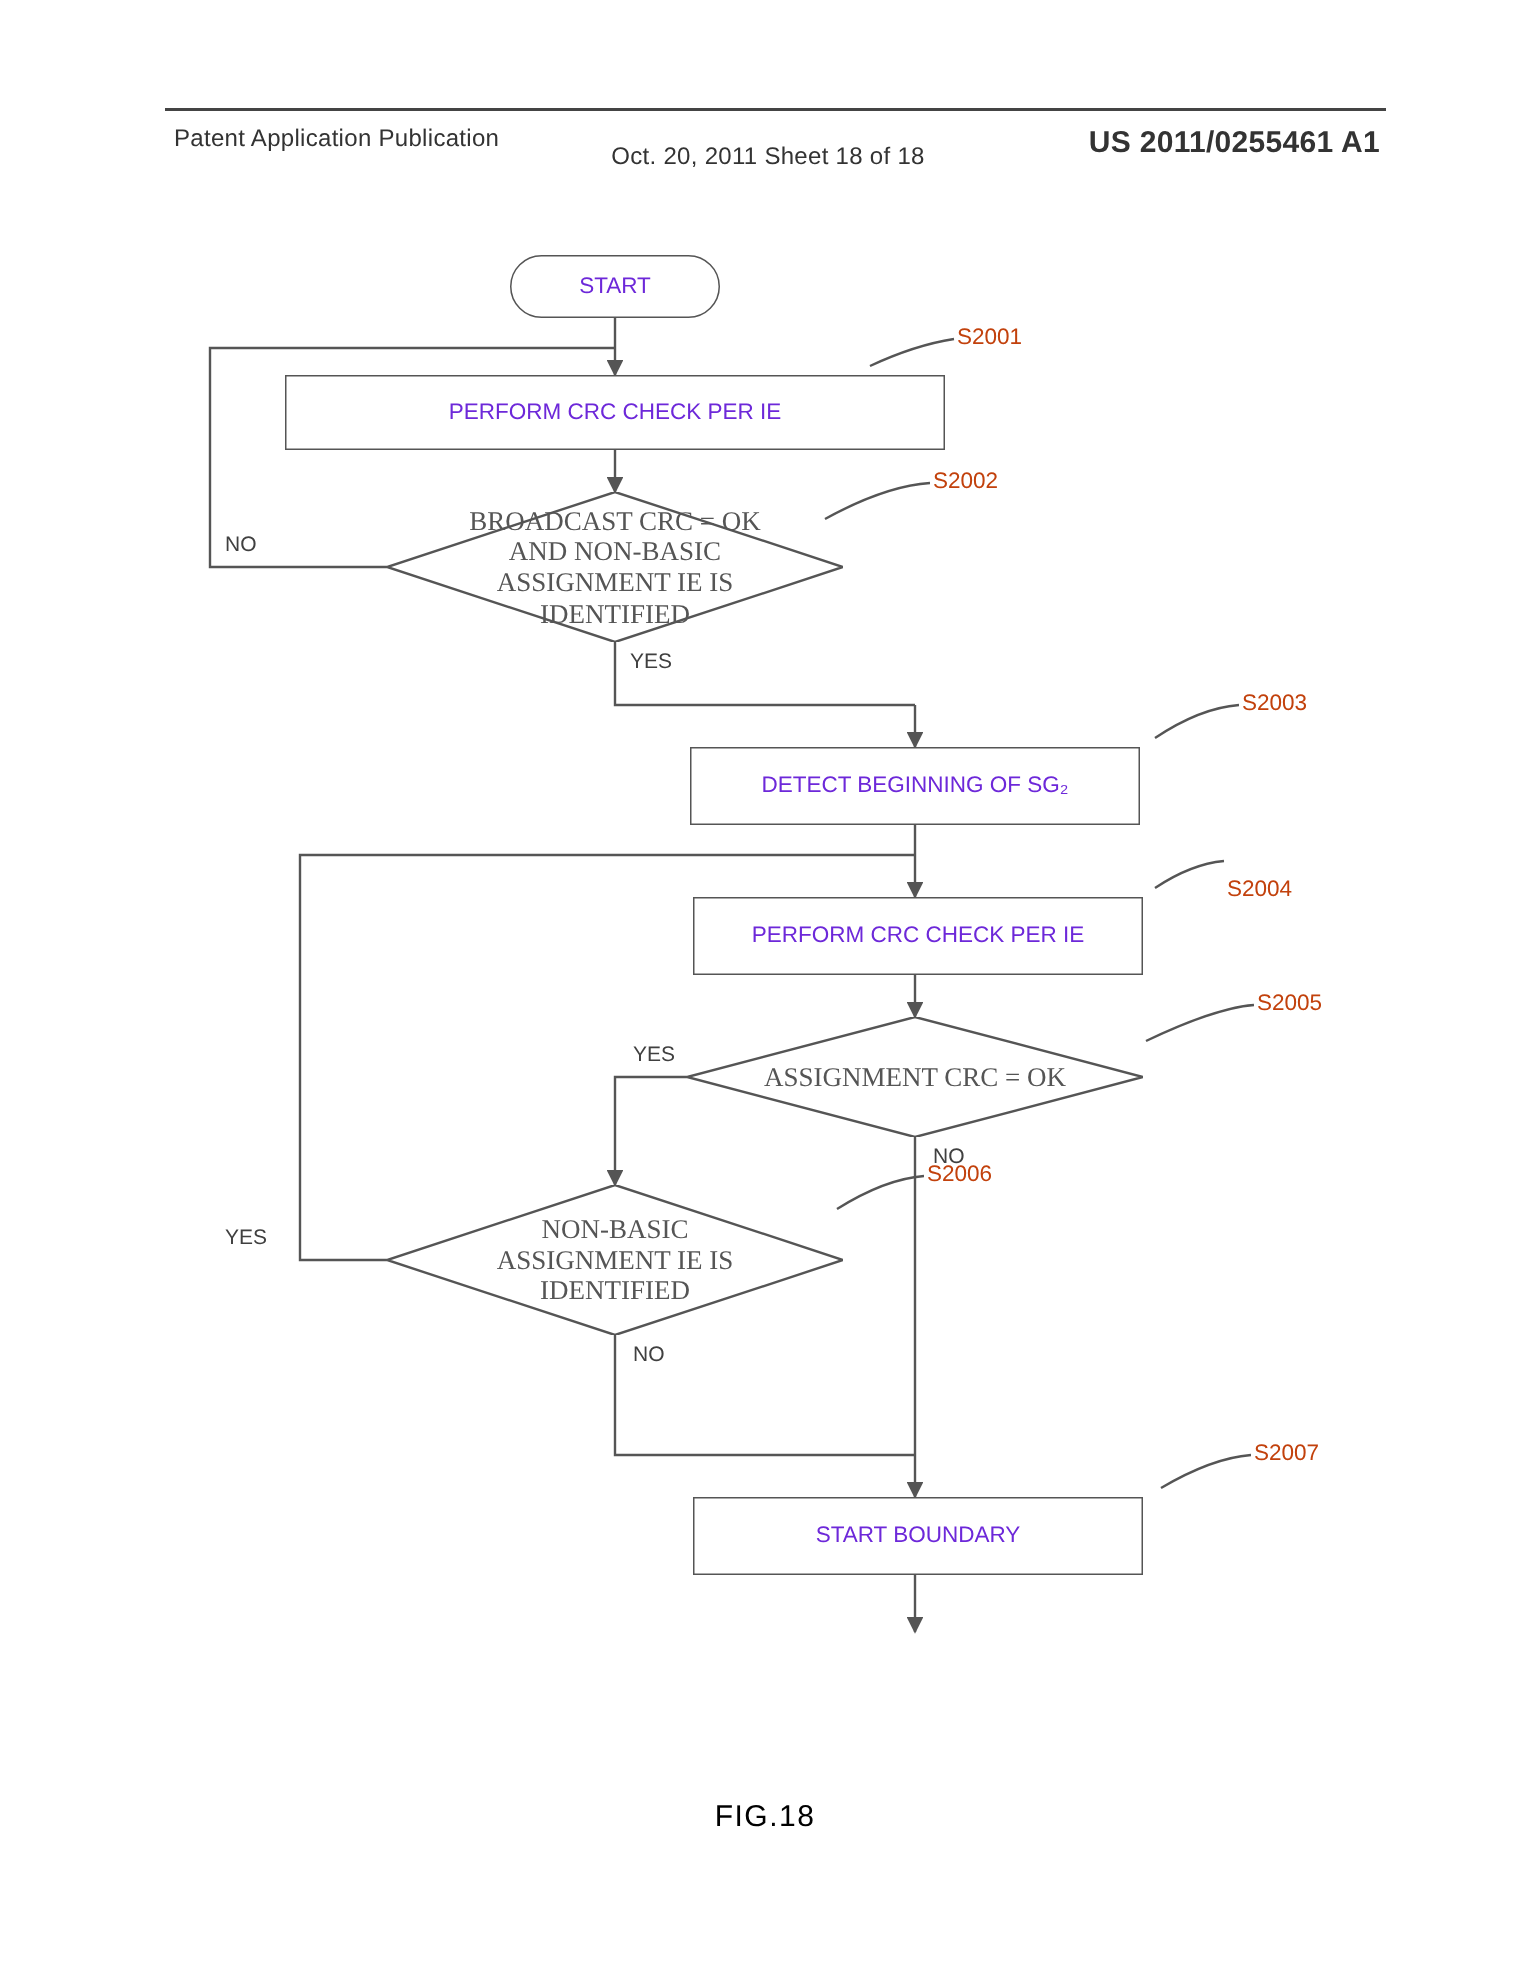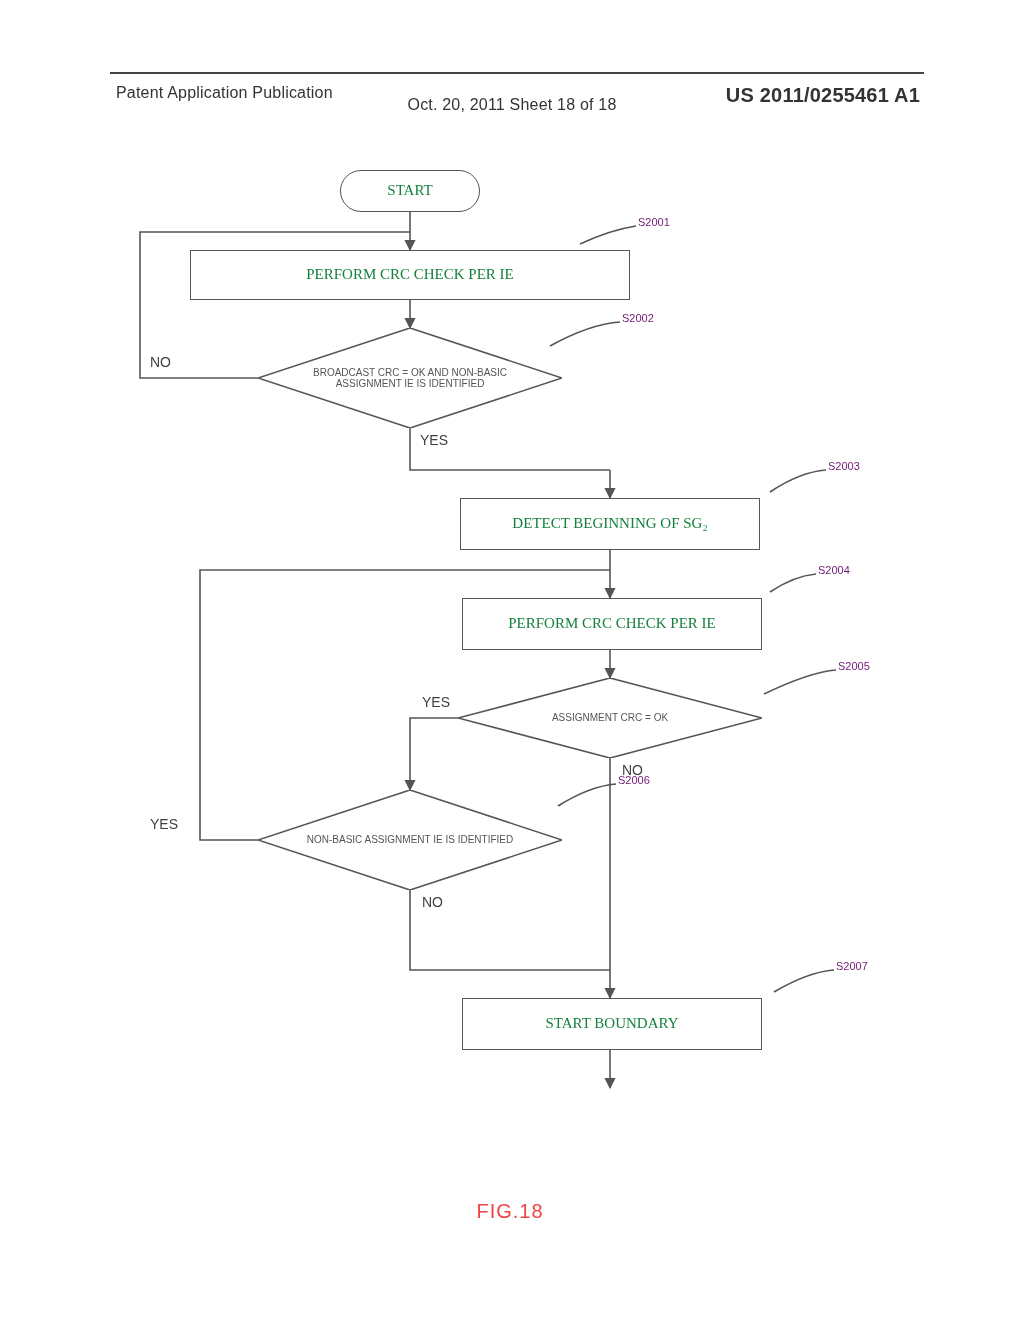--- a/index.html
+++ b/index.html
@@ -55,24 +55,23 @@
   .node {
     position: absolute;
     box-sizing: border-box;
     border: 1.6px solid #555;
     background: #fff;
     display: flex;
     align-items: center;
     justify-content: center;
     text-align: center;
     font-size: 15px;
-    color: #15803d;
+    color: #6d28d9;
     line-height: 1.3;
     padding: 4px 6px;
-    font-family: Liberation Serif, serif;
   }
   .term {
     border-radius: 22px;
     width: 140px;
     height: 42px;
   }
   .proc {
     
   }
   .diamond-wrap {
@@ -86,45 +85,46 @@
     width: 100%; height: 100%;
   }
   .diamond-label {
     position: absolute;
     left: 0; top: 0;
     width: 100%; height: 100%;
     display: flex;
     align-items: center;
     justify-content: center;
     text-align: center;
-    font-size: 10px;
+    font-size: 18px;
     color: #555;
     line-height: 1.15;
     pointer-events: none;
     padding: 0 46px;
     box-sizing: border-box;
+    font-family: Liberation Serif, serif;
   }
   .step-label {
     position: absolute;
-    font-size: 11px;
-    color: #701a75;
+    font-size: 15px;
+    color: #c2410c;
   }
   .yn {
     position: absolute;
     font-size: 14px;
     color: #404040;
   }
   .fig-caption {
     position: absolute;
     top: 1050px;
     left: 0;
     width: 800px;
     text-align: center;
     font-size: 20px;
-    color: #ef4444;
+    color: #000000;
     letter-spacing: 1px;
   }
   svg.flow {
     position: absolute;
     left: 0; top: 0;
     width: 800px;
     height: 1060px;
     pointer-events: none;
   }
 </style>
@@ -202,21 +202,21 @@
   <div class="yn" style="left:310px; top:282px;">YES</div>
 
   <div class="node proc" style="left:350px; top:348px; width:300px; height:52px;text-align:right;">
     <span>DETECT BEGINNING OF SG₂</span>
   </div>
   <div class="step-label" style="left:718px; top:310px;">S2003</div>
 
   <div class="node proc" style="left:352px; top:448px; width:300px; height:52px;">
     <span>PERFORM CRC CHECK PER IE</span>
   </div>
-  <div class="step-label" style="left:708px; top:414px;">S2004</div>
+  <div class="step-label" style="left:708px; top:434px;">S2004</div>
 
   <div class="diamond-wrap" style="left:348px; top:528px; width:304px; height:80px;">
     <svg class="diamond-svg" viewBox="0 0 304 80" preserveAspectRatio="none">
       <polygon points="152,0 304,40 152,80 0,40" fill="#fff" stroke="#555" stroke-width="1.6"></polygon>
     </svg>
     <div class="diamond-label">ASSIGNMENT CRC = OK</div>
   </div>
   <div class="step-label" style="left:728px; top:510px;">S2005</div>
   <div class="yn" style="left:312px; top:544px;">YES</div>
   <div class="yn" style="left:512px; top:612px;">NO</div>

